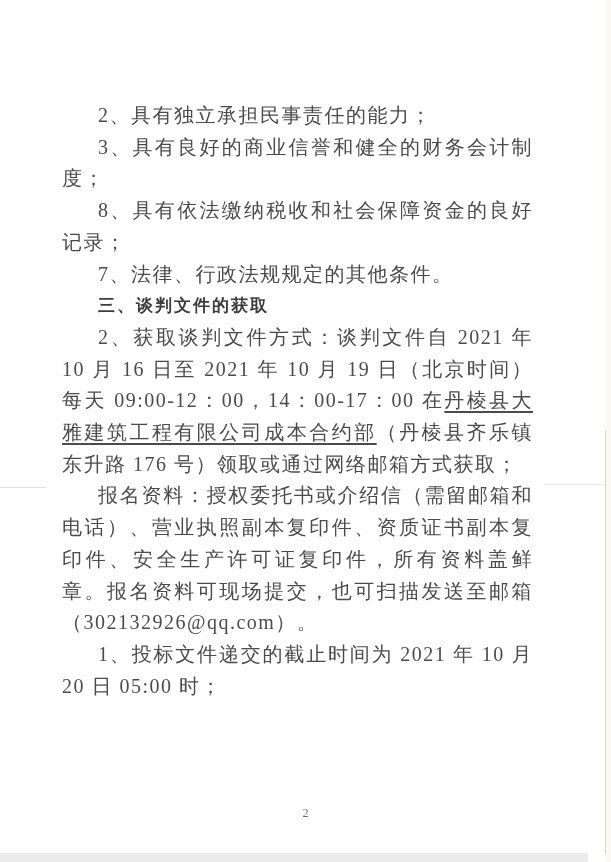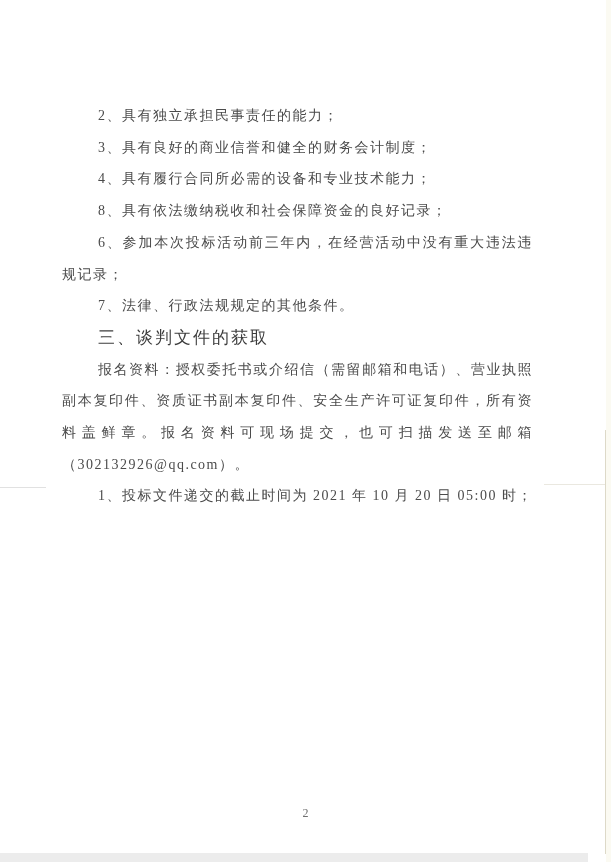--- a/index.html
+++ b/index.html
@@ -34,32 +34,32 @@
   }
   .crease-right {
     position: absolute; left: 544px; top: 484px; width: 61px; height: 1px;
     background: #eae8e0;
   }
   .content {
     position: absolute; left: 62px; top: 100px; width: 471px;
   }
   .para {
     margin: 0;
-    font-size: 14px;
+    font-size: 20px;
     line-height: 31.7px;
     color: #4b4b4b;
     letter-spacing: 1.5px;
     text-align: justify;
     text-justify: inter-ideograph;
     text-indent: 36px;
   }
   .heading {
     margin: 0;
     font-family: "Liberation Sans", "DejaVu Sans", sans-serif;
-    font-weight: normal;
+    font-weight: bold;
     font-size: 17px;
     line-height: 31.7px;
     color: #3c3c3c;
     letter-spacing: 2px;
     text-indent: 36px;
   }
   .underlined {
     text-decoration: underline;
     text-underline-offset: 4px;
   }
@@ -81,31 +81,32 @@
   <div class="edge-bottom-shadow"></div>
   <div class="crease-left"></div>
   <div class="crease-right"></div>
 
   <div class="content">
 
     <p class="para">2、具有独立承担民事责任的能力；</p>
 
     <p class="para">3、具有良好的商业信誉和健全的财务会计制度；</p>
 
-    <p class="para">4、具有履行合同所必需的设备和专业技术能力；</p>
 
     <p class="para">8、具有依法缴纳税收和社会保障资金的良好记录；</p>
 
-    <p class="para">6、参加本次投标活动前三年内，在经营活动中没有重大违法违规记录；</p>
 
     <p class="para">7、法律、行政法规规定的其他条件。</p>
 
     <h3 class="heading">三、谈判文件的获取</h3>
 
 
+    <p class="para">
+      <span>2、获取谈判文件方式：谈判文件自 2021 年 10 月 16 日至 2021 年 10 月 19 日（北京时间）每天 09:00-12：00，14：00-17：00 在</span><span class="underlined">丹棱县大雅建筑工程有限公司成本合约部</span><span>（丹棱县齐乐镇东升路 176 号）领取或通过网络邮箱方式获取；</span>
+    </p>
 
     <p class="para">报名资料：授权委托书或介绍信（需留邮箱和电话）、营业执照副本复印件、资质证书副本复印件、安全生产许可证复印件，所有资料盖鲜章。报名资料可现场提交，也可扫描发送至邮箱（302132926@qq.com）。</p>
 
 
     <p class="para">1、投标文件递交的截止时间为 2021 年 10 月 20 日 05:00 时；</p>
 
   </div>
 
   <div class="footer-page-number">2</div>
 

